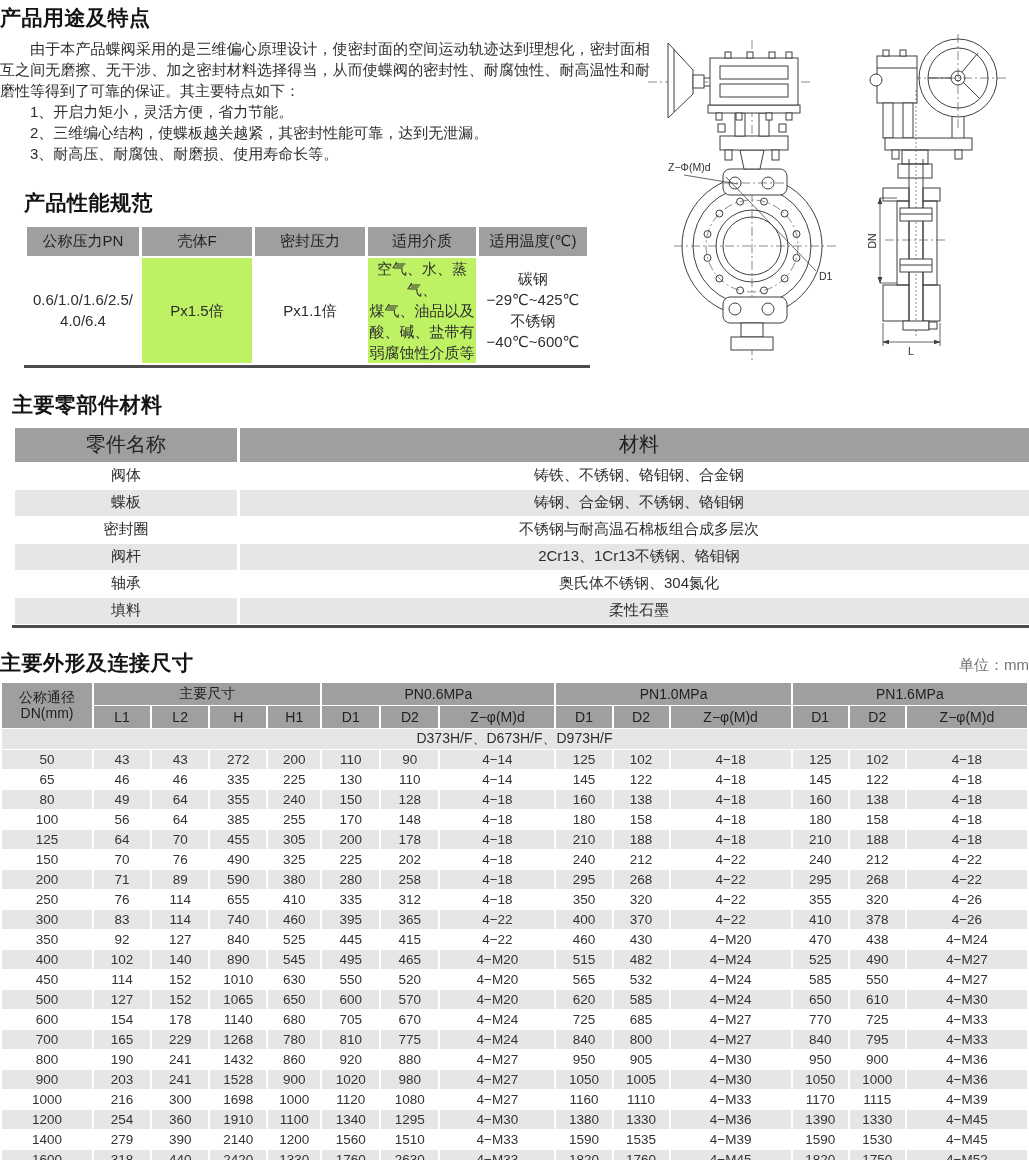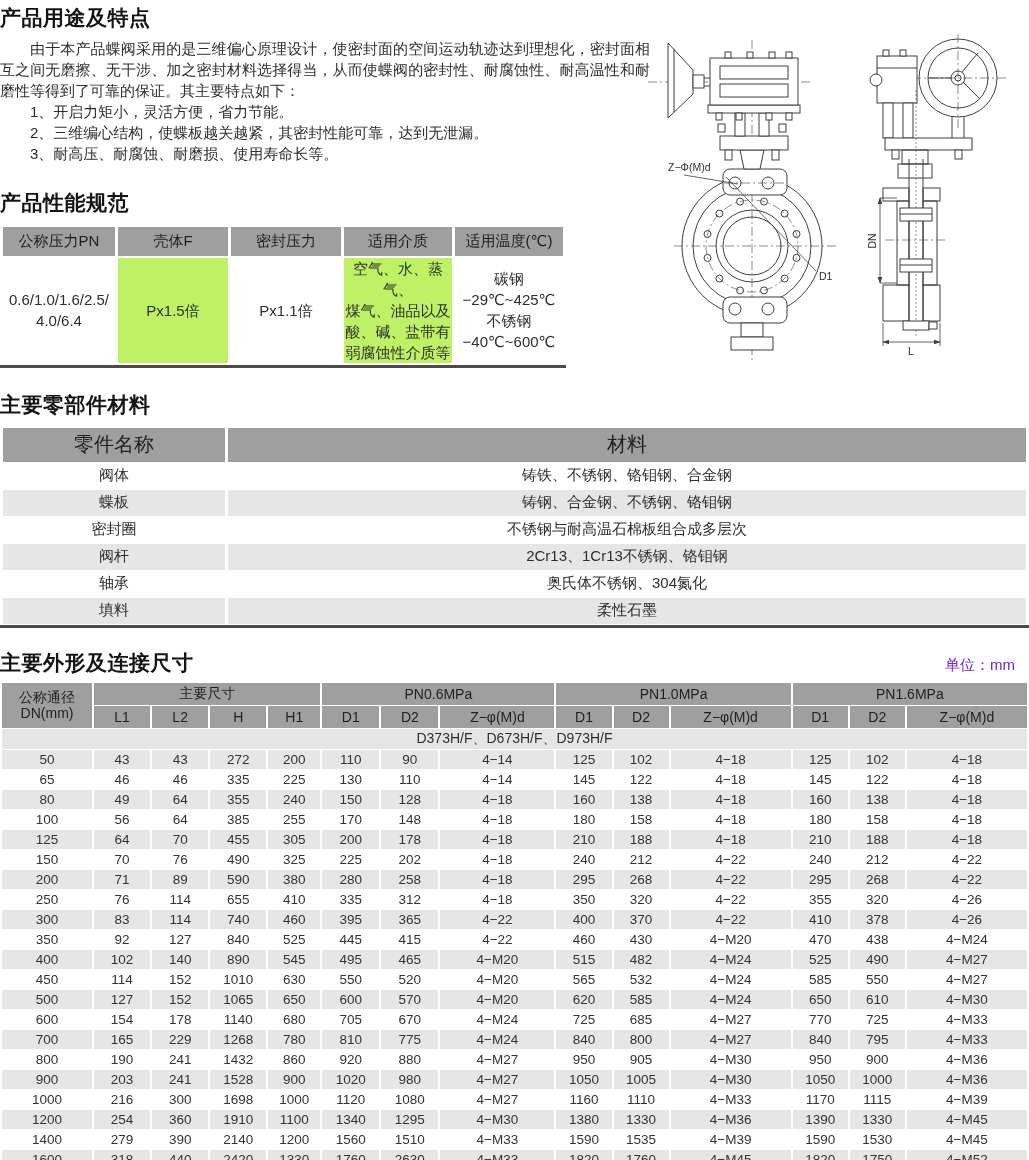--- a/index.html
+++ b/index.html
@@ -26,36 +26,36 @@
   .drawings svg { display:block; }
 
   
   table { border-collapse:separate; table-layout:fixed; }
   th { font-weight:normal; color:#1f1f1f; }
   td,th { text-align:center; vertical-align:middle; padding:0; overflow:hidden; }
   .hdr { background:#9f9f9f; }
   .shade { background:#bef264; }
 
   
-  .perf-section { margin-top:26px; }
+  .perf-section { margin-top:26px;padding-left:24px; }
   table.perf { width:566px; border-spacing:3px 2px; margin:9px 0 0 0; border-bottom:3px solid #4c4c4c; }
   table.perf th { font-size:15px; height:29px; }
   table.perf td { font-size:15px; height:98px; white-space:pre-line; line-height:1.4; color:#2e2e2e; }
 
   
-  .materials-section { margin-top:24px; }
+  .materials-section { margin-top:24px;padding-left:12px; }
   table.mat { width:1029px; border-spacing:3px 1px; margin-top:10px; border-bottom:3px solid #4c4c4c; }
   table.mat th { font-size:20px; height:34px; }
   table.mat td { font-size:15px; height:26px; color:#2e2e2e; }
   table.mat tbody tr:nth-child(even) td { background:#e6e6e6; }
 
   
   .dims-section { margin-top:22px; }
   .dims-titlebar { display:flex; justify-content:space-between; align-items:flex-end; }
-  .unit-label { font-size:15px; color:#6d28d9; padding-right:14px; }
+  .unit-label { font-size:15px; color:#737373; padding-right:0; }
   table.dim { width:1029px; border-spacing:2px 1px; margin-top:7px; border-bottom:3px solid #4c4c4c; }
   table.dim th { font-size:14px; height:22px; }
   table.dim th.dn-head { white-space:pre-line; line-height:1.15; font-size:14px; }
   table.dim td { font-size:13.5px; height:19px; color:#333; }
   table.dim td.model-row { background:#e5e5e5; font-size:14px; height:20px; color:#2e2e2e; }
   table.dim tbody tr:nth-child(odd) td { background:#e6e6e6; }
 
   
   .ln { stroke:#3f3f3f; stroke-width:1; fill:none; }
   .lnw { stroke:#3f3f3f; stroke-width:1; fill:#ffffff; }

